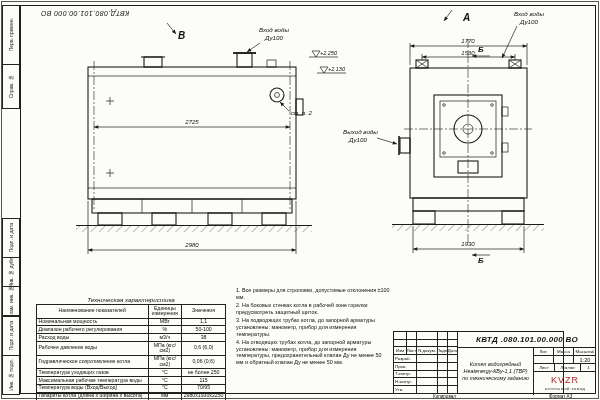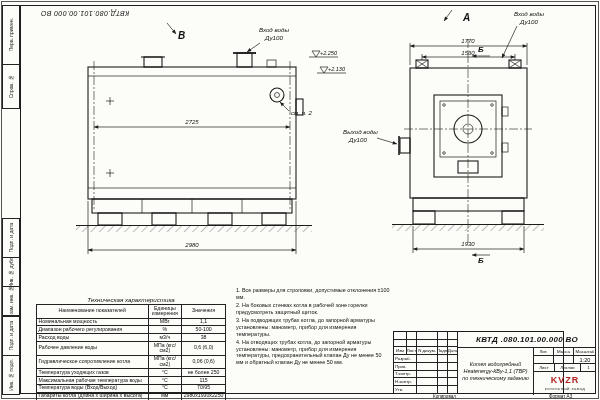--- a/index.html
+++ b/index.html
@@ -55,21 +55,21 @@
   .tb-doc { position:absolute; left:64px; top:0; width:138px; height:16px; border-bottom:0.8px solid #222;
             display:flex; align-items:center; justify-content:center; font-size:8px; font-weight:bold;
             font-style:italic; letter-spacing:0.3px; }
   .tb-name { position:absolute; left:64px; top:16px; width:76px; height:47px; border-right:0.8px solid #222;
              display:flex; align-items:center; justify-content:center; text-align:center; font-size:5.4px;
              font-style:italic; padding:2px; line-height:1.3; }
   .tb-cell { position:absolute; border-right:0.7px solid #222; border-bottom:0.7px solid #222;
              display:flex; align-items:center; justify-content:center; font-size:4.4px; overflow:hidden; }
   .tb-company { position:absolute; left:140px; top:40px; width:62px; height:23px; display:flex;
                 flex-direction:column; align-items:center; justify-content:center; }
-  .logo { font-weight:bold; font-size:9px; color:#b22222; letter-spacing:1px; line-height:1; }
+  .logo { font-weight:normal; font-size:9px; color:#b22222; letter-spacing:1px; line-height:1; }
   .companyname { font-size:4.4px; letter-spacing:0.4px; margin-top:1px; color:#333; }
 
   .copied { position:absolute; left:433px; top:394px; font-size:4.6px; }
   .format { position:absolute; left:549px; top:394px; font-size:4.6px; }
 </style>
 </head>
 <body>
 
 <div class="sheet">
   <div class="outer"></div>

